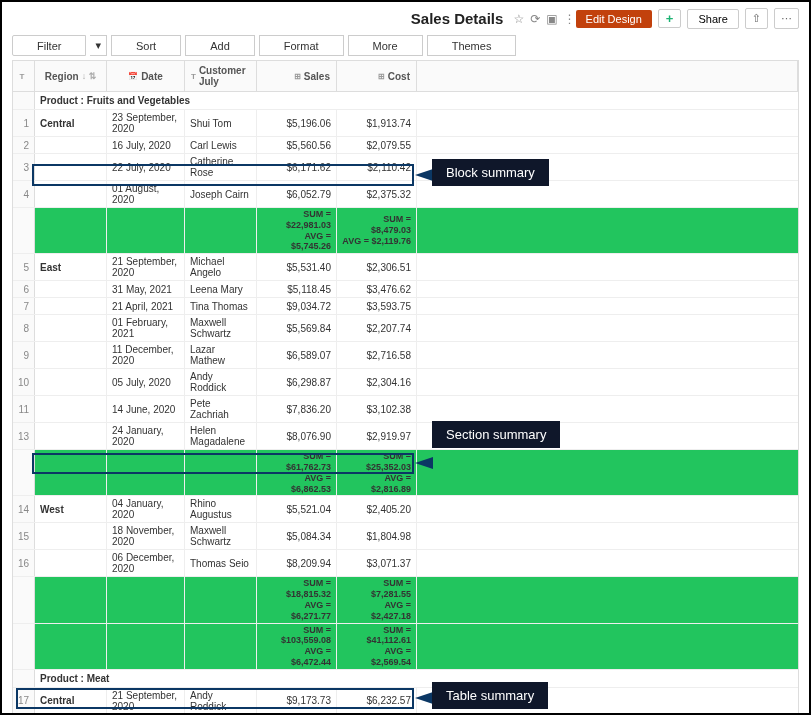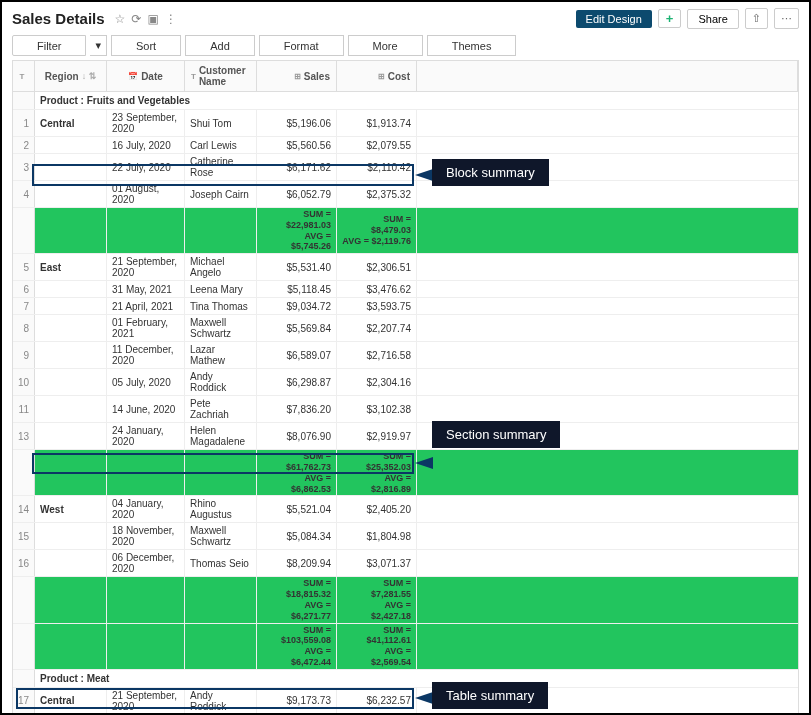--- a/index.html
+++ b/index.html
@@ -1,23 +1,23 @@
 <!DOCTYPE html>
 <html><head>
 <meta charset="utf-8">
 <style>
 * { box-sizing: border-box; margin: 0; padding: 0; }
 body { font-family: Arial, Helvetica, sans-serif; font-size: 11px; background: #fff; width: 811px; height: 715px; overflow: hidden; position: relative; border: 2px solid #000; }
 .container { padding: 6px 10px 10px 10px; }
-.header { display: flex; align-items: center; justify-content: space-between; margin-bottom: 6px; }
+.header { display: flex; align-items: center; justify-content: flex-end; margin-bottom: 6px; }
 .header-left { display: flex; align-items: center; gap: 10px; }
 .title { font-size: 15px; font-weight: bold; color: #222; }
 .icon-group { display: flex; gap: 6px; color: #888; font-size: 12px; }
 .header-right { display: flex; align-items: center; gap: 6px; }
-.btn-edit { background: #0c4a6e; color: #fff; border: none; padding: 3px 10px; border-radius: 2px; font-size: 11px; cursor: pointer; }
+.btn-edit { background: #c2410c; color: #fff; border: none; padding: 3px 10px; border-radius: 2px; font-size: 11px; cursor: pointer; }
 .btn-plus { background: #fff; color: #1db373; border: 1px solid #ccc; padding: 1px 7px; border-radius: 2px; font-size: 13px; font-weight: bold; cursor: pointer; }
 .btn-share { background: #fff; border: 1px solid #ccc; padding: 3px 10px; border-radius: 2px; font-size: 11px; cursor: pointer; }
 .icon-btn { background: #fff; border: 1px solid #ccc; padding: 3px 6px; border-radius: 2px; color: #666; font-size: 11px; cursor: pointer; }
 
 .toolbar-row { display: flex; align-items: center; justify-content: space-between; margin-bottom: 4px; }
 .toolbar-buttons { display: flex; gap: 0; }
 .tb-btn { background: #fff; border: 1px solid #ccc; padding: 3px 24px; font-size: 11px; cursor: pointer; color: #333; }
 .tb-btn.dropdown { border-left: none; padding: 3px 5px; }
 .tb-btn:not(:first-child) { margin-left: 4px; }
 .tb-btn.first { border-top-left-radius: 2px; border-bottom-left-radius: 2px; }
@@ -110,21 +110,21 @@
       <div class="gh gh-region">
           <span>Region</span>
           <span class="sort-icons">↓ ⇅</span>
         </div>
       <div class="gh gh-date">
           <span class="col-icon">📅</span>
           <span>Date</span>
         </div>
       <div class="gh gh-cust">
           <span class="col-icon">T</span>
-          <span>Customer Name</span>
+          <span>Customer July</span>
         </div>
       <div class="gh gh-sales">
           <span class="col-icon">⊞</span>
           <span>Sales</span>
         </div>
       <div class="gh gh-cost">
           <span class="col-icon">⊞</span>
           <span>Cost</span>
         </div>
       <div class="gh-extra">

